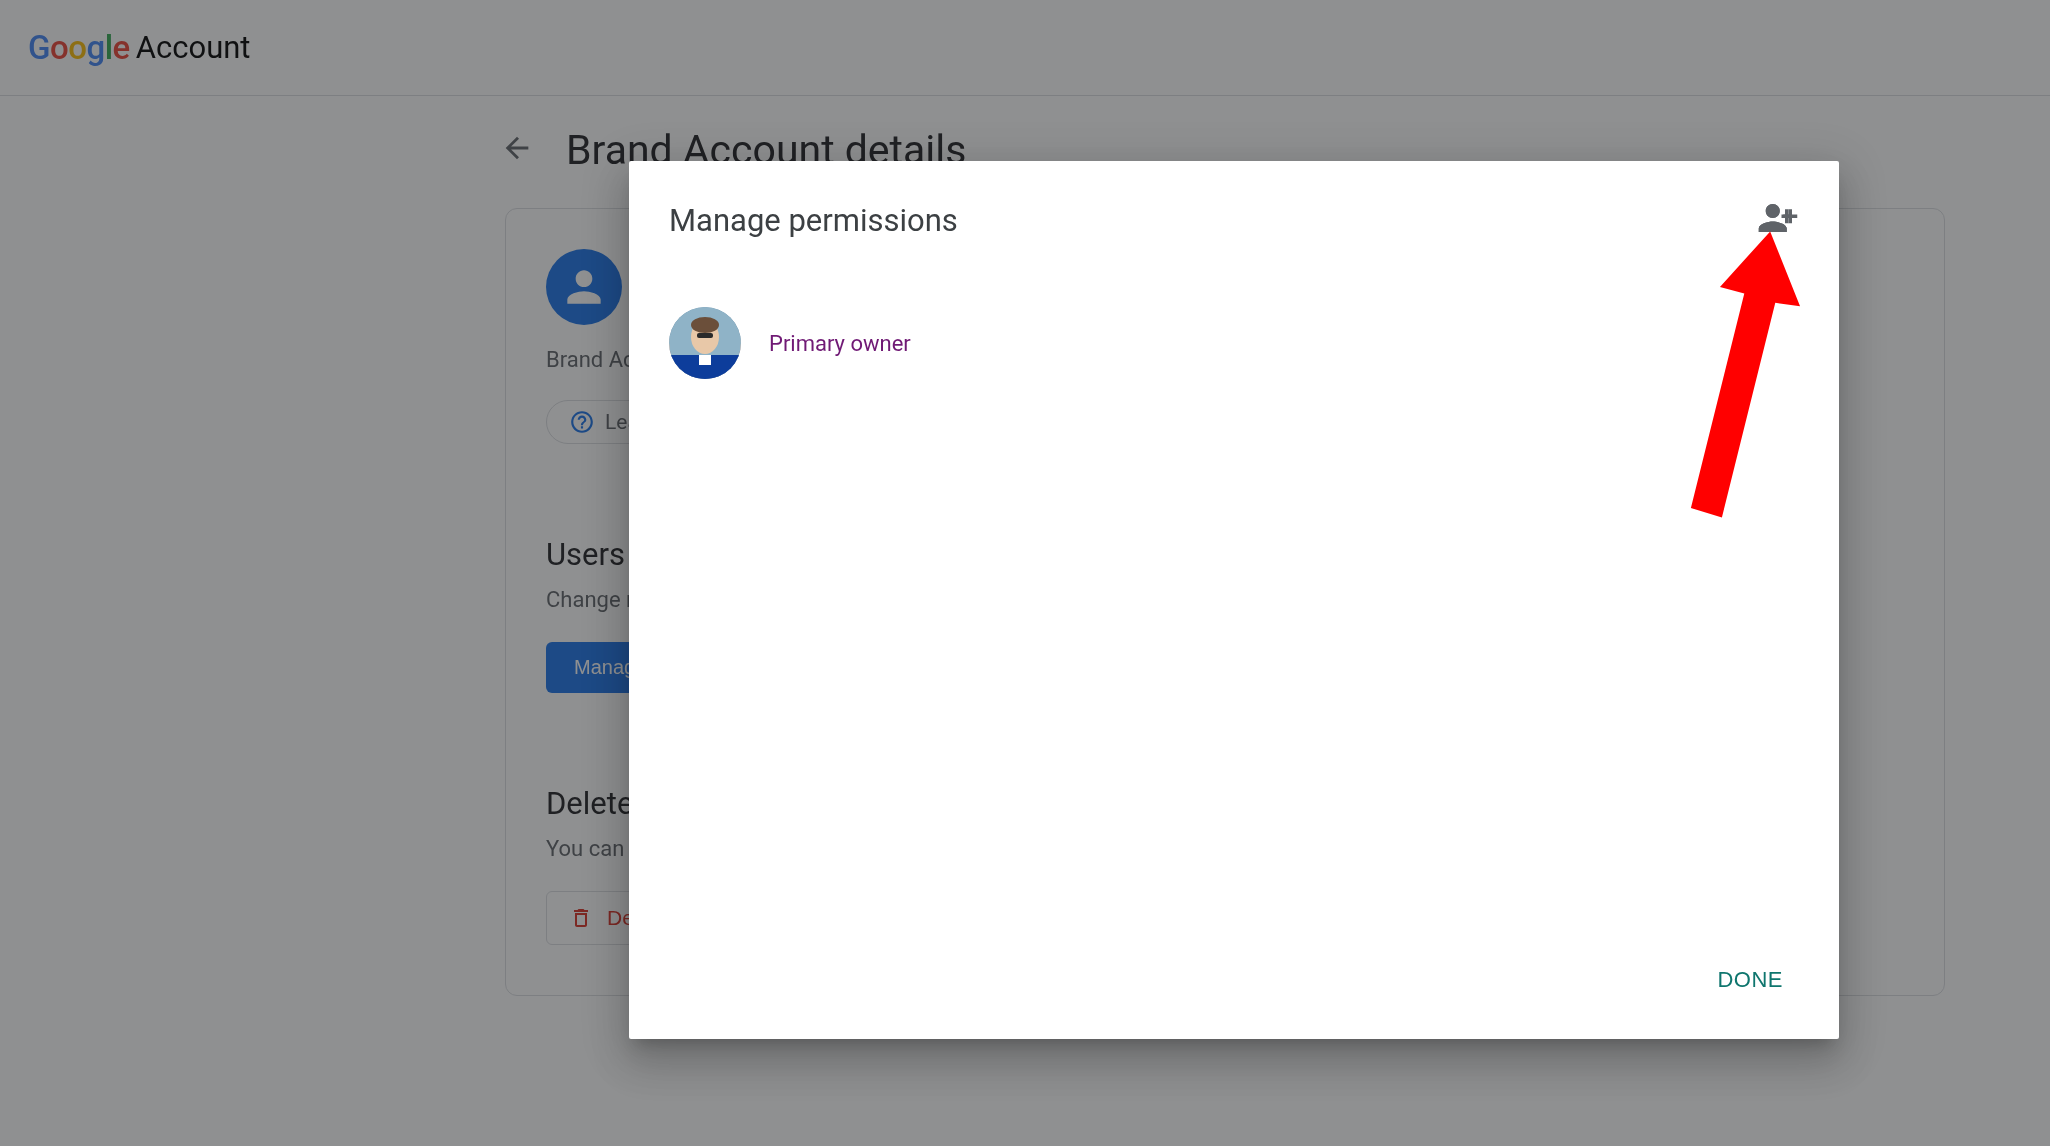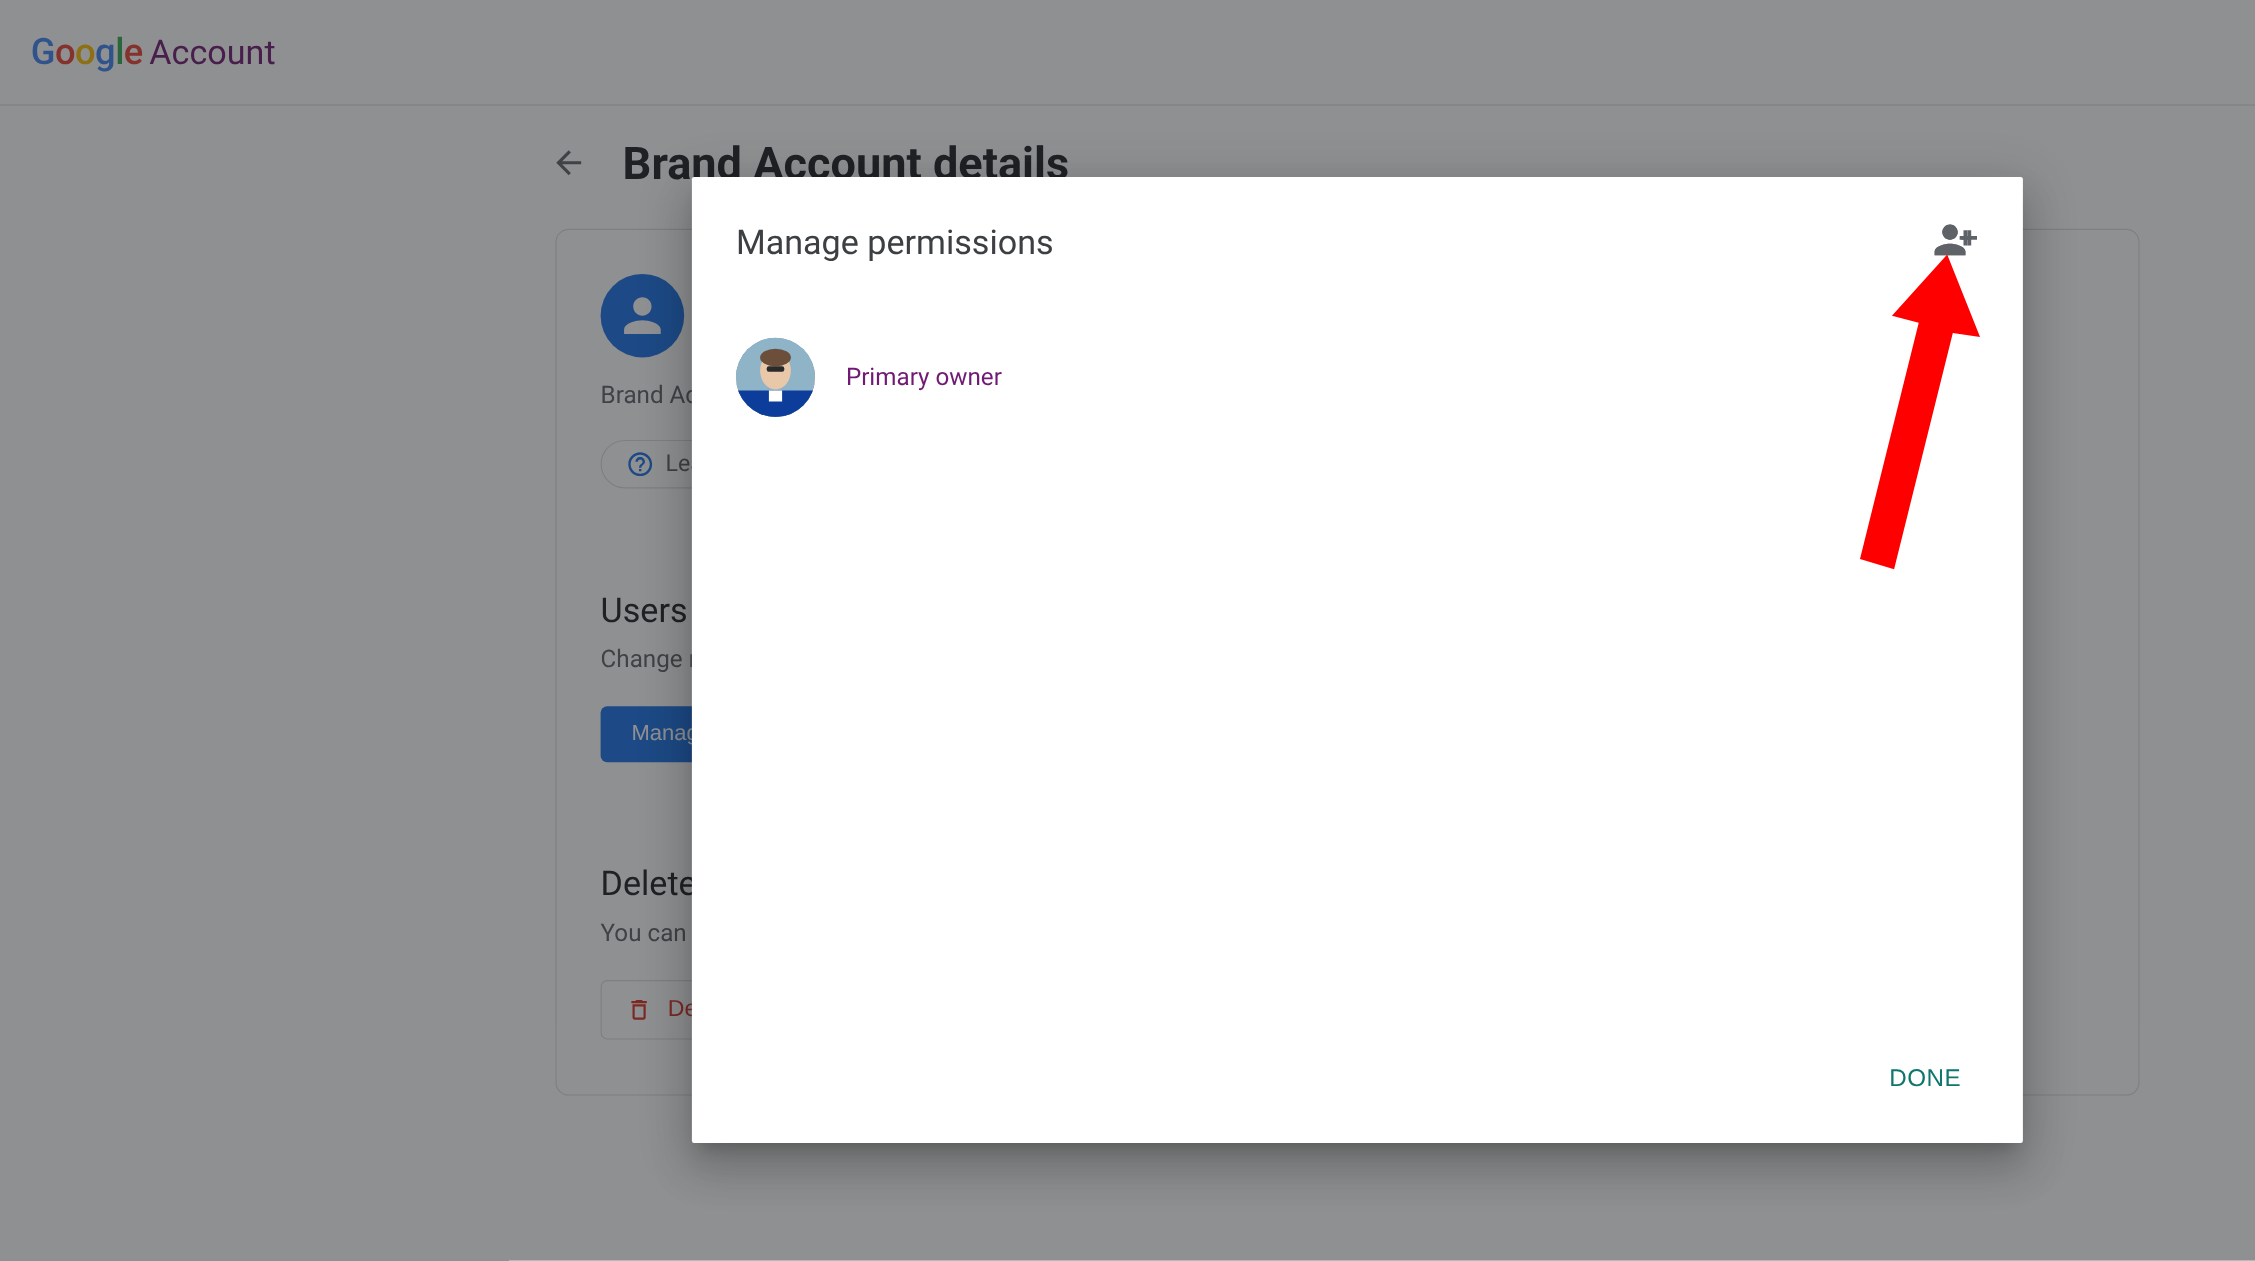--- a/index.html
+++ b/index.html
@@ -30,42 +30,42 @@
       letter-spacing: -0.5px;
     }
     .google-logo .g1 { color: #4285F4; }
     .google-logo .o1 { color: #EA4335; }
     .google-logo .o2 { color: #FBBC05; }
     .google-logo .g2 { color: #4285F4; }
     .google-logo .l1 { color: #34A853; }
     .google-logo .e1 { color: #EA4335; }
     .account-text {
       font-size: 31px;
-      color: #701a75;
+      color: #000000;
       margin-left: 6px;
       font-weight: 400;
     }
     .page-content {
       padding: 0;
     }
     .page-title-row {
       display: flex;
       align-items: center;
       margin-left: 500px;
       margin-top: 30px;
       gap: 32px;
     }
     .back-arrow {
       color: #5f6368;
       cursor: pointer;
     }
     .page-title {
       font-size: 41px;
       color: #202124;
-      font-weight: 700;
+      font-weight: 400;
     }
     .card {
       border: 1px solid #dadce0;
       border-radius: 12px;
       margin-left: 505px;
       margin-top: 34px;
       width: 1440px;
       padding: 40px 40px 50px 40px;
     }
     .avatar-generic {

